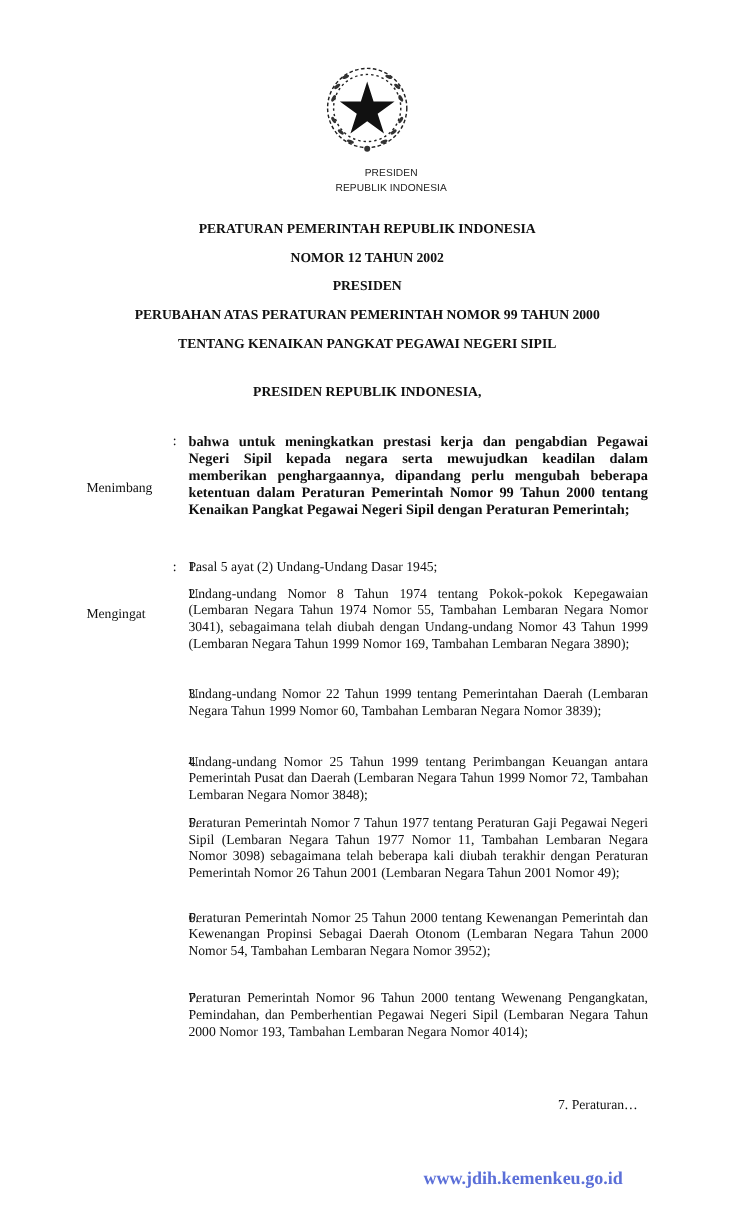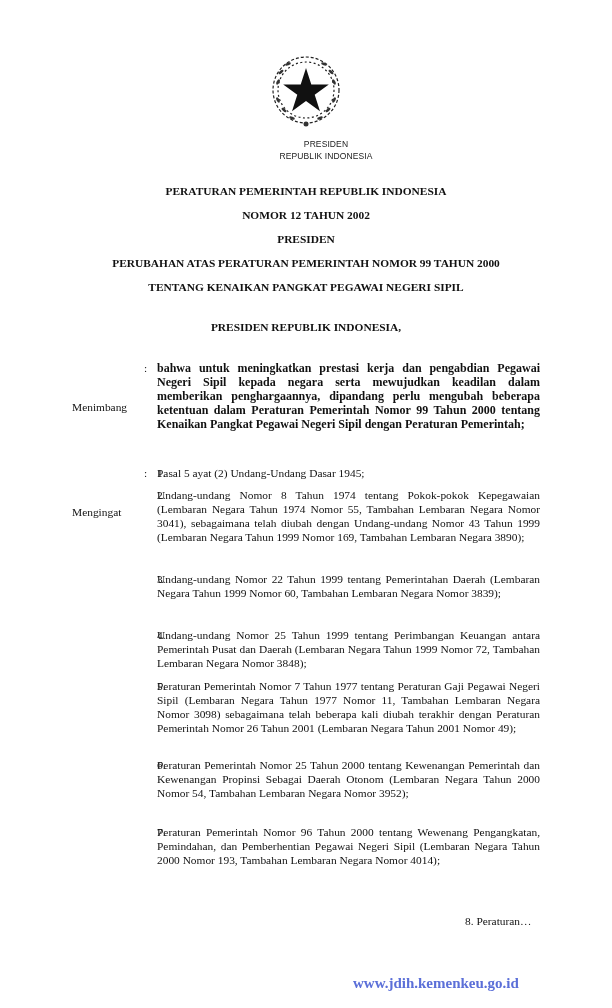--- a/index.html
+++ b/index.html
@@ -88,15 +88,15 @@
 </div>
 <div class="item" style="top:759px">
   <span class="num">6.</span>
   <div class="txt">Peraturan Pemerintah Nomor 25 Tahun 2000 tentang Kewenangan Pemerintah dan Kewenangan Propinsi Sebagai Daerah Otonom (Lembaran Negara Tahun 2000 Nomor 54, Tambahan Lembaran Negara Nomor 3952);</div>
 </div>
 <div class="item" style="top:826px">
   <span class="num">7.</span>
   <div class="txt">Peraturan Pemerintah Nomor 96 Tahun 2000 tentang Wewenang Pengangkatan, Pemindahan, dan Pemberhentian Pegawai Negeri Sipil (Lembaran Negara Tahun 2000 Nomor 193, Tambahan Lembaran Negara Nomor 4014);</div>
 </div>
 
-<div class="catch">8. Peraturan…</div>
+<div class="catch">7. Peraturan…</div>
 
 <a class="footer-link">www.jdih.kemenkeu.go.id</a>
 
 </body></html>

